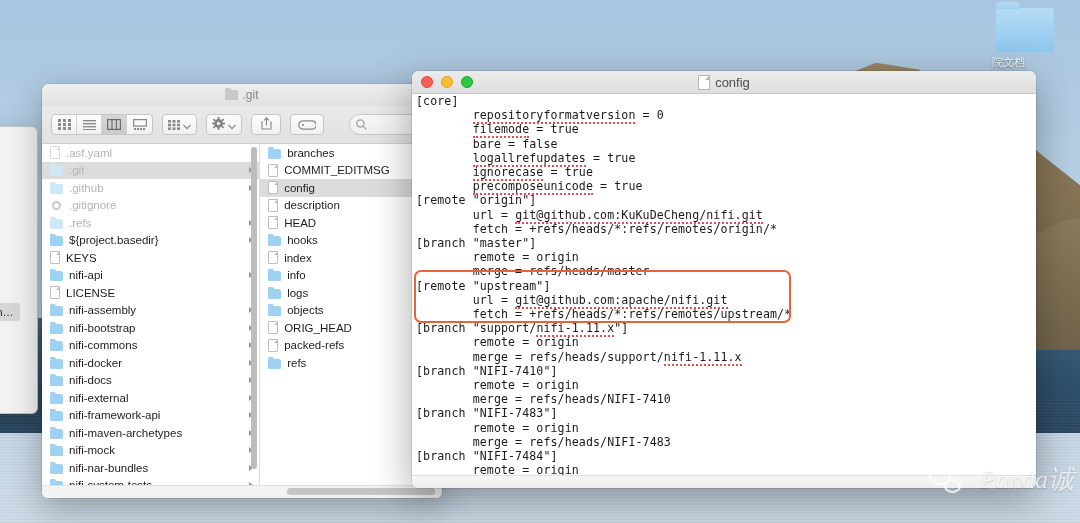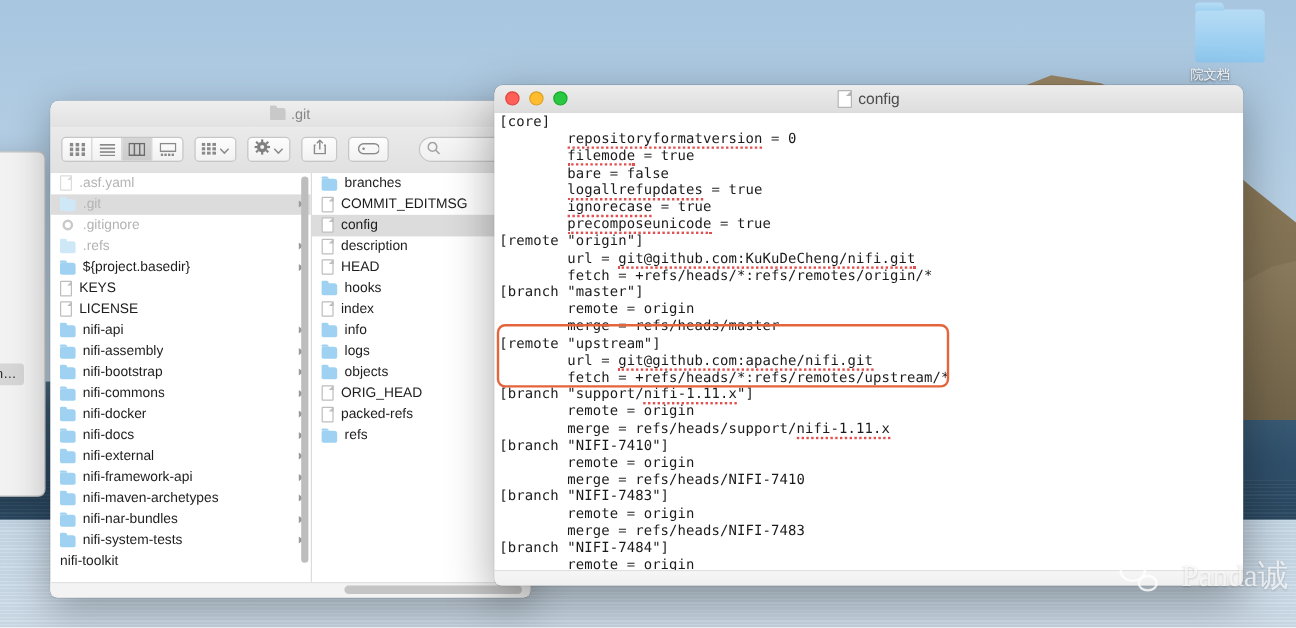--- a/index.html
+++ b/index.html
@@ -294,20 +294,21 @@
     border-top: 1px solid #e0e0e0;
   }
 
   
   .watermark {
     position: absolute; right: 6px; bottom: 26px;
     display: flex; align-items: center; gap: 19px;
     font-size: 26px; color: rgba(255,255,255,.72);
     font-family: "Liberation Serif", serif;
     text-shadow: 0 1px 2px rgba(0,0,0,.18);
+    font-style: italic;
   }
   .wechat {
     width: 32px; height: 26px; position: relative; flex: none;
   }
   .wechat .b1 {
     position: absolute; left: 0; top: 0; width: 22px; height: 18px;
     border: 2px solid rgba(255,255,255,.78); border-radius: 50%;
     background: transparent;
   }
   .wechat .b2 {
@@ -494,48 +495,53 @@
             <div class="frow dim">
               <span class="ico doc faded"></span>
               <span class="nm">.asf.yaml</span>
             </div>
             <div class="frow sel dim">
               <span class="ico folder faded"></span>
               <span class="nm">.git</span>
               <span class="arr"></span>
             </div>
             <div class="frow dim">
+              <span class="ico folder faded"></span>
+              <span class="nm">.github</span>
+              <span class="arr"></span>
+            </div>
+            <div class="frow dim">
               <span class="ico gear"></span>
               <span class="nm">.gitignore</span>
             </div>
             <div class="frow dim">
               <span class="ico folder faded"></span>
               <span class="nm">.refs</span>
               <span class="arr"></span>
             </div>
             <div class="frow">
               <span class="ico folder"></span>
               <span class="nm">${project.basedir}</span>
               <span class="arr"></span>
             </div>
             <div class="frow">
               <span class="ico doc"></span>
               <span class="nm">KEYS</span>
             </div>
             <div class="frow">
+              <span class="ico folder"></span>
+              <span class="nm">nifi-api</span>
+              <span class="arr"></span>
+            </div>
+            <div class="frow">
               <span class="ico doc"></span>
               <span class="nm">LICENSE</span>
             </div>
             <div class="frow">
               <span class="ico folder"></span>
-              <span class="nm">nifi-api</span>
-              <span class="arr"></span>
-            </div>
-            <div class="frow">
-              <span class="ico folder"></span>
               <span class="nm">nifi-assembly</span>
               <span class="arr"></span>
             </div>
             <div class="frow">
               <span class="ico folder"></span>
               <span class="nm">nifi-bootstrap</span>
               <span class="arr"></span>
             </div>
             <div class="frow">
               <span class="ico folder"></span>
@@ -558,20 +564,25 @@
               <span class="arr"></span>
             </div>
             <div class="frow">
               <span class="ico folder"></span>
               <span class="nm">nifi-framework-api</span>
               <span class="arr"></span>
             </div>
             <div class="frow">
               <span class="ico folder"></span>
               <span class="nm">nifi-maven-archetypes</span>
+              <span class="arr"></span>
+            </div>
+            <div class="frow">
+              <span class="ico folder"></span>
+              <span class="nm">nifi-mock</span>
               <span class="arr"></span>
             </div>
             <div class="frow">
               <span class="ico folder"></span>
               <span class="nm">nifi-nar-bundles</span>
               <span class="arr"></span>
             </div>
             <div class="frow">
               <span class="ico folder"></span>
               <span class="nm">nifi-system-tests</span>

